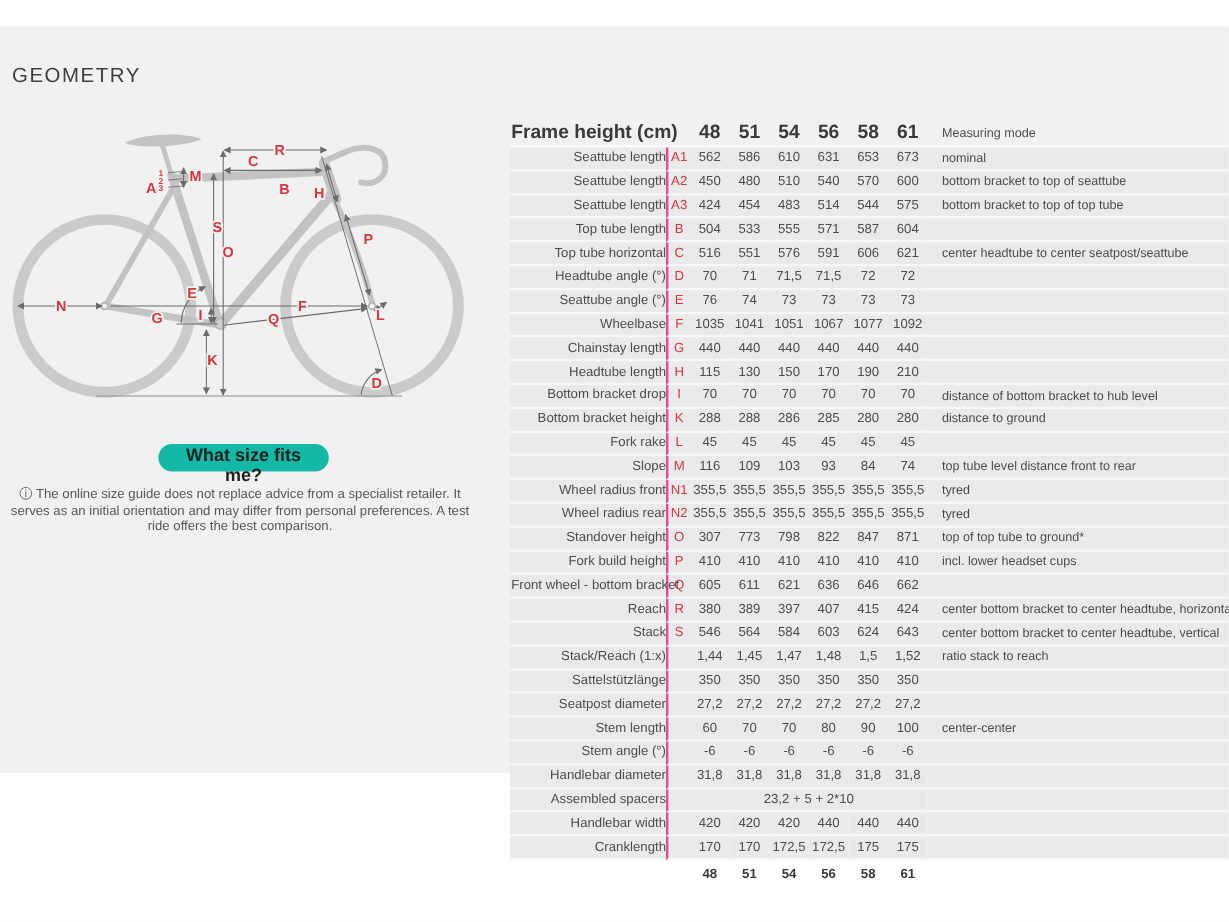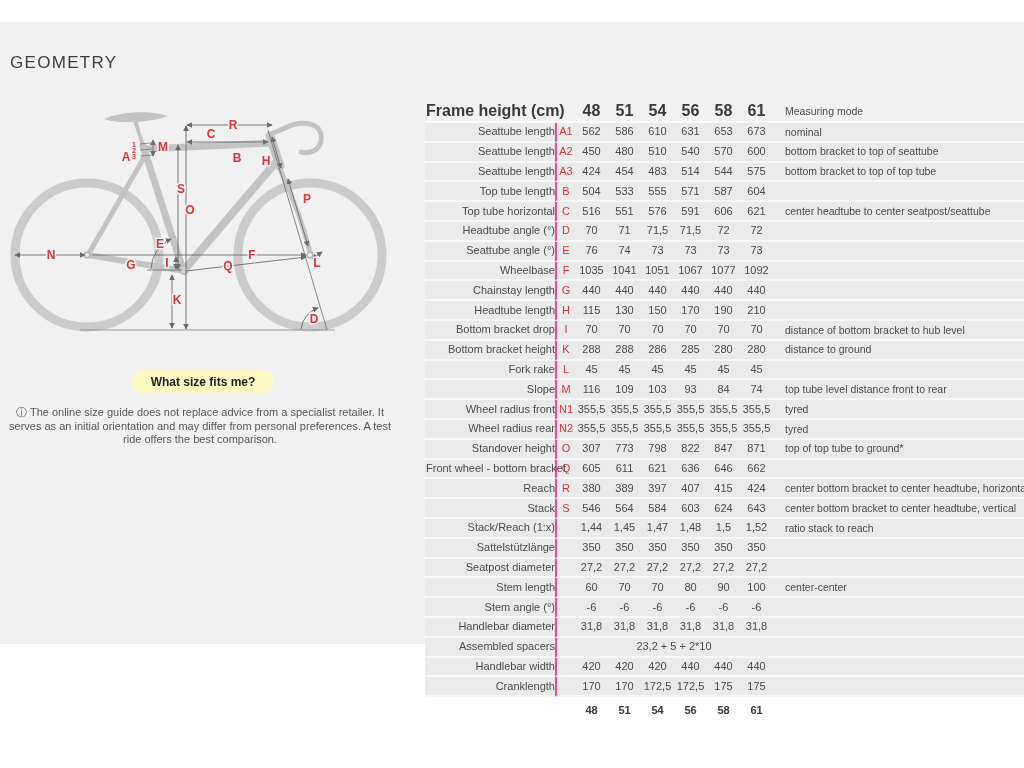--- a/index.html
+++ b/index.html
@@ -13,23 +13,23 @@
     position:absolute;left:10px;top:31px;font-size:17px;letter-spacing:1.3px;
     color:#3e3e3e;font-weight:400;
   }
   
   .diagram{position:absolute;left:0;top:60px;width:430px;height:290px;}
   svg text.lbl{font-family:"Liberation Sans",sans-serif;font-size:12px;font-weight:bold;
     paint-order:stroke;stroke:#f1f1f2;stroke-width:3px;text-anchor:middle;}
   svg text.lbl-sm{font-family:"Liberation Sans",sans-serif;font-size:7px;font-weight:bold;
     paint-order:stroke;stroke:#f1f1f2;stroke-width:1.5px;text-anchor:middle;}
   .size-btn{
-    position:absolute;left:132px;top:348px;width:142px;height:23px;background:#fef9c3;
+    position:absolute;left:132px;top:348px;width:142px;height:23px;background:#14b8a6;
     border:none;border-radius:12px;font-family:"Liberation Sans",sans-serif;
-    font-size:12px;font-weight:bold;color:#1f1f1f;cursor:pointer;
+    font-size:15px;font-weight:bold;color:#1f1f1f;cursor:pointer;
   }
   .disclaimer{
     position:absolute;left:6px;top:384px;width:388px;text-align:center;
     font-size:11px;line-height:13.5px;color:#575757;
   }
   
   .geo-table{
     position:absolute;left:425px;top:79px;width:599px;
     border-collapse:separate;border-spacing:0;table-layout:fixed;
     font-size:11px;color:#4d4d4e;
@@ -341,20 +341,31 @@
           <td class="c-letter">O</td>
           <td class="c-val">307</td>
           <td class="c-val">773</td>
           <td class="c-val">798</td>
           <td class="c-val">822</td>
           <td class="c-val">847</td>
           <td class="c-val">871</td>
           <td class="c-mode">top of top tube to ground*</td>
         </tr>
         <tr>
+          <td class="c-label">Fork build height</td>
+          <td class="c-letter">P</td>
+          <td class="c-val">410</td>
+          <td class="c-val">410</td>
+          <td class="c-val">410</td>
+          <td class="c-val">410</td>
+          <td class="c-val">410</td>
+          <td class="c-val">410</td>
+          <td class="c-mode">incl. lower headset cups</td>
+        </tr>
+        <tr>
           <td class="c-label">Front wheel - bottom bracket</td>
           <td class="c-letter">Q</td>
           <td class="c-val">605</td>
           <td class="c-val">611</td>
           <td class="c-val">621</td>
           <td class="c-val">636</td>
           <td class="c-val">646</td>
           <td class="c-val">662</td>
           <td class="c-mode"></td>
         </tr>

